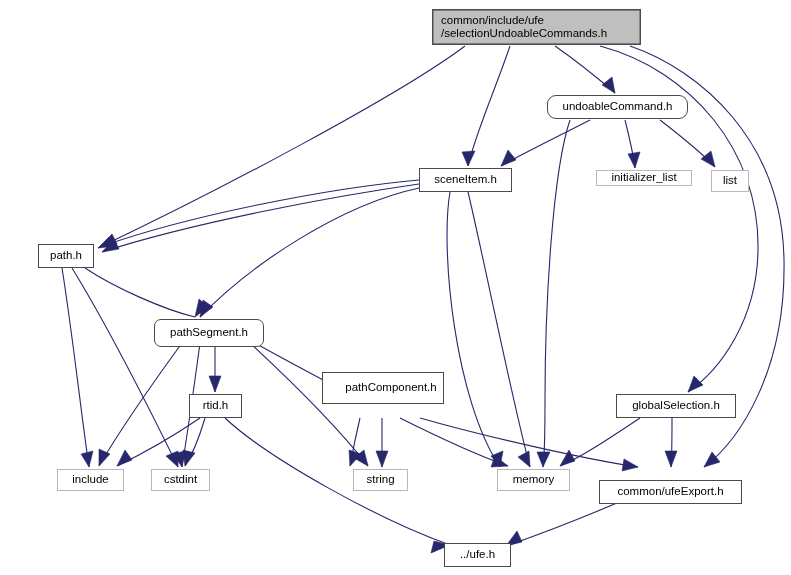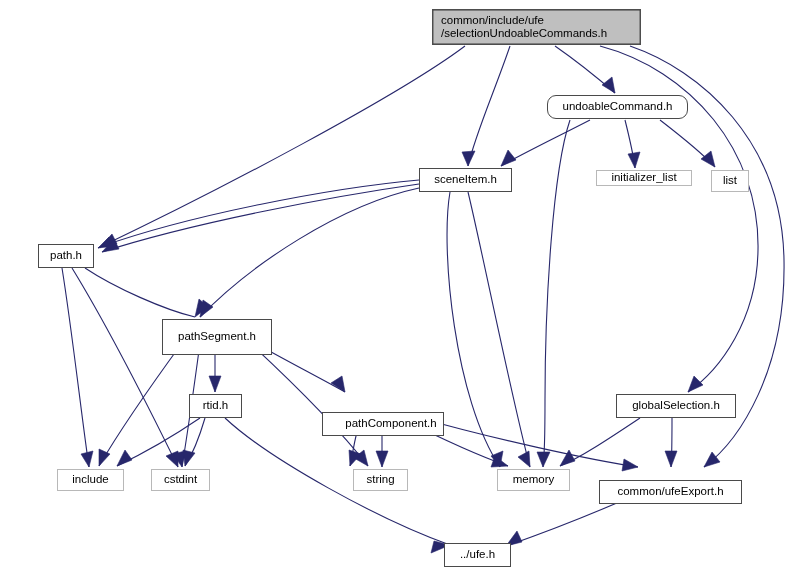--- a/index.html
+++ b/index.html
@@ -139,23 +139,23 @@
       </g>
   </svg>
   <div id="nodes-layer">
       <div class="node-box node-root" style="left: 432px; top: 9px; width: 209px; height: 36px; justify-content: flex-start; padding: 0px 0px 0px 8px;"><span class="node-label" style="text-align: left;">common/include/ufe
 /selectionUndoableCommands.h</span></div>
       <div class="node-box node-local" style="left: 547px; top: 95px; width: 141px; height: 24px; border-radius: 9px;"><span class="node-label">undoableCommand.h</span></div>
       <div class="node-box node-local" style="left: 419px; top: 168px; width: 93px; height: 24px;"><span class="node-label">sceneItem.h</span></div>
       <div class="node-box node-system" style="left: 588px; top: 170px; width: 96px; height: 16px; margin-left: 8px;"><span class="node-label">initializer_list</span></div>
       <div class="node-box node-system" style="left: 711px; top: 170px; width: 38px; height: 22px;"><span class="node-label">list</span></div>
       <div class="node-box node-local" style="left: 38px; top: 244px; width: 56px; height: 24px;"><span class="node-label">path.h</span></div>
-      <div class="node-box node-local" style="left: 162px; top: 319px; width: 110px; height: 36px;"><span class="node-label">pathSegment.h</span></div>
+      <div class="node-box node-local" style="left: 154px; top: 319px; width: 110px; height: 28px; border-radius: 7px;"><span class="node-label">pathSegment.h</span></div>
       <div class="node-box node-local" style="left: 189px; top: 394px; width: 53px; height: 24px;"><span class="node-label">rtid.h</span></div>
-      <div class="node-box node-local" style="left: 322px; top: 412px; width: 122px; height: 24px; padding-left: 16px;"><span class="node-label">pathComponent.h</span></div>
+      <div class="node-box node-local" style="left: 322px; top: 372px; width: 122px; height: 32px; padding-left: 16px;"><span class="node-label">pathComponent.h</span></div>
       <div class="node-box node-local" style="left: 616px; top: 394px; width: 120px; height: 24px;"><span class="node-label">globalSelection.h</span></div>
       <div class="node-box node-system" style="left: 57px; top: 469px; width: 67px; height: 22px;"><span class="node-label">include</span></div>
       <div class="node-box node-system" style="left: 151px; top: 469px; width: 59px; height: 22px;"><span class="node-label">cstdint</span></div>
       <div class="node-box node-system" style="left: 353px; top: 469px; width: 55px; height: 22px;"><span class="node-label">string</span></div>
       <div class="node-box node-system" style="left: 497px; top: 469px; width: 73px; height: 22px;"><span class="node-label">memory</span></div>
       <div class="node-box node-local" style="left: 599px; top: 480px; width: 143px; height: 24px;"><span class="node-label">common/ufeExport.h</span></div>
       <div class="node-box node-local" style="left: 444px; top: 543px; width: 67px; height: 24px;"><span class="node-label">../ufe.h</span></div>
     </div>
 </div>
 

